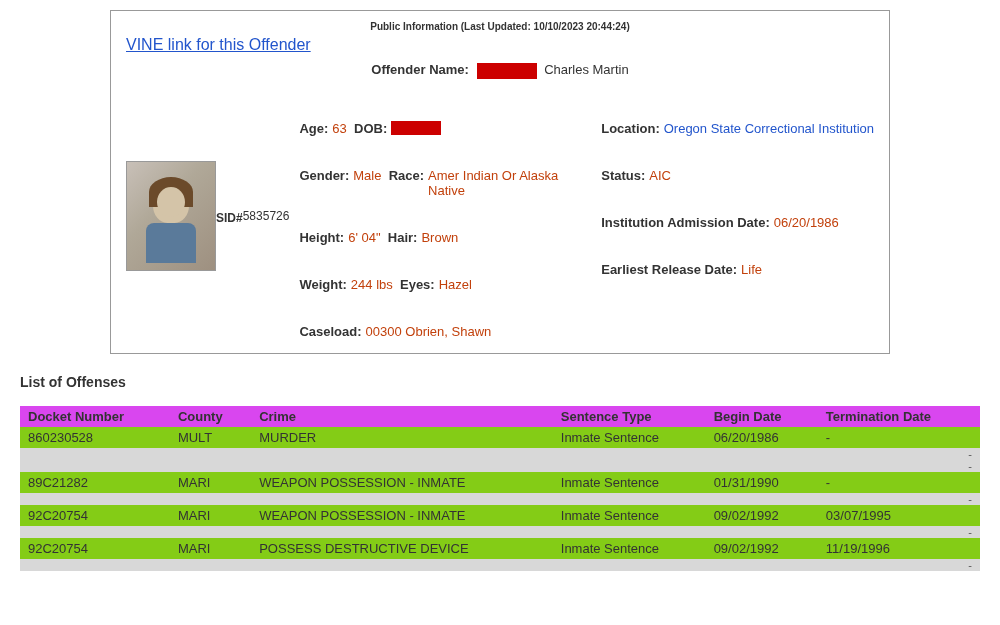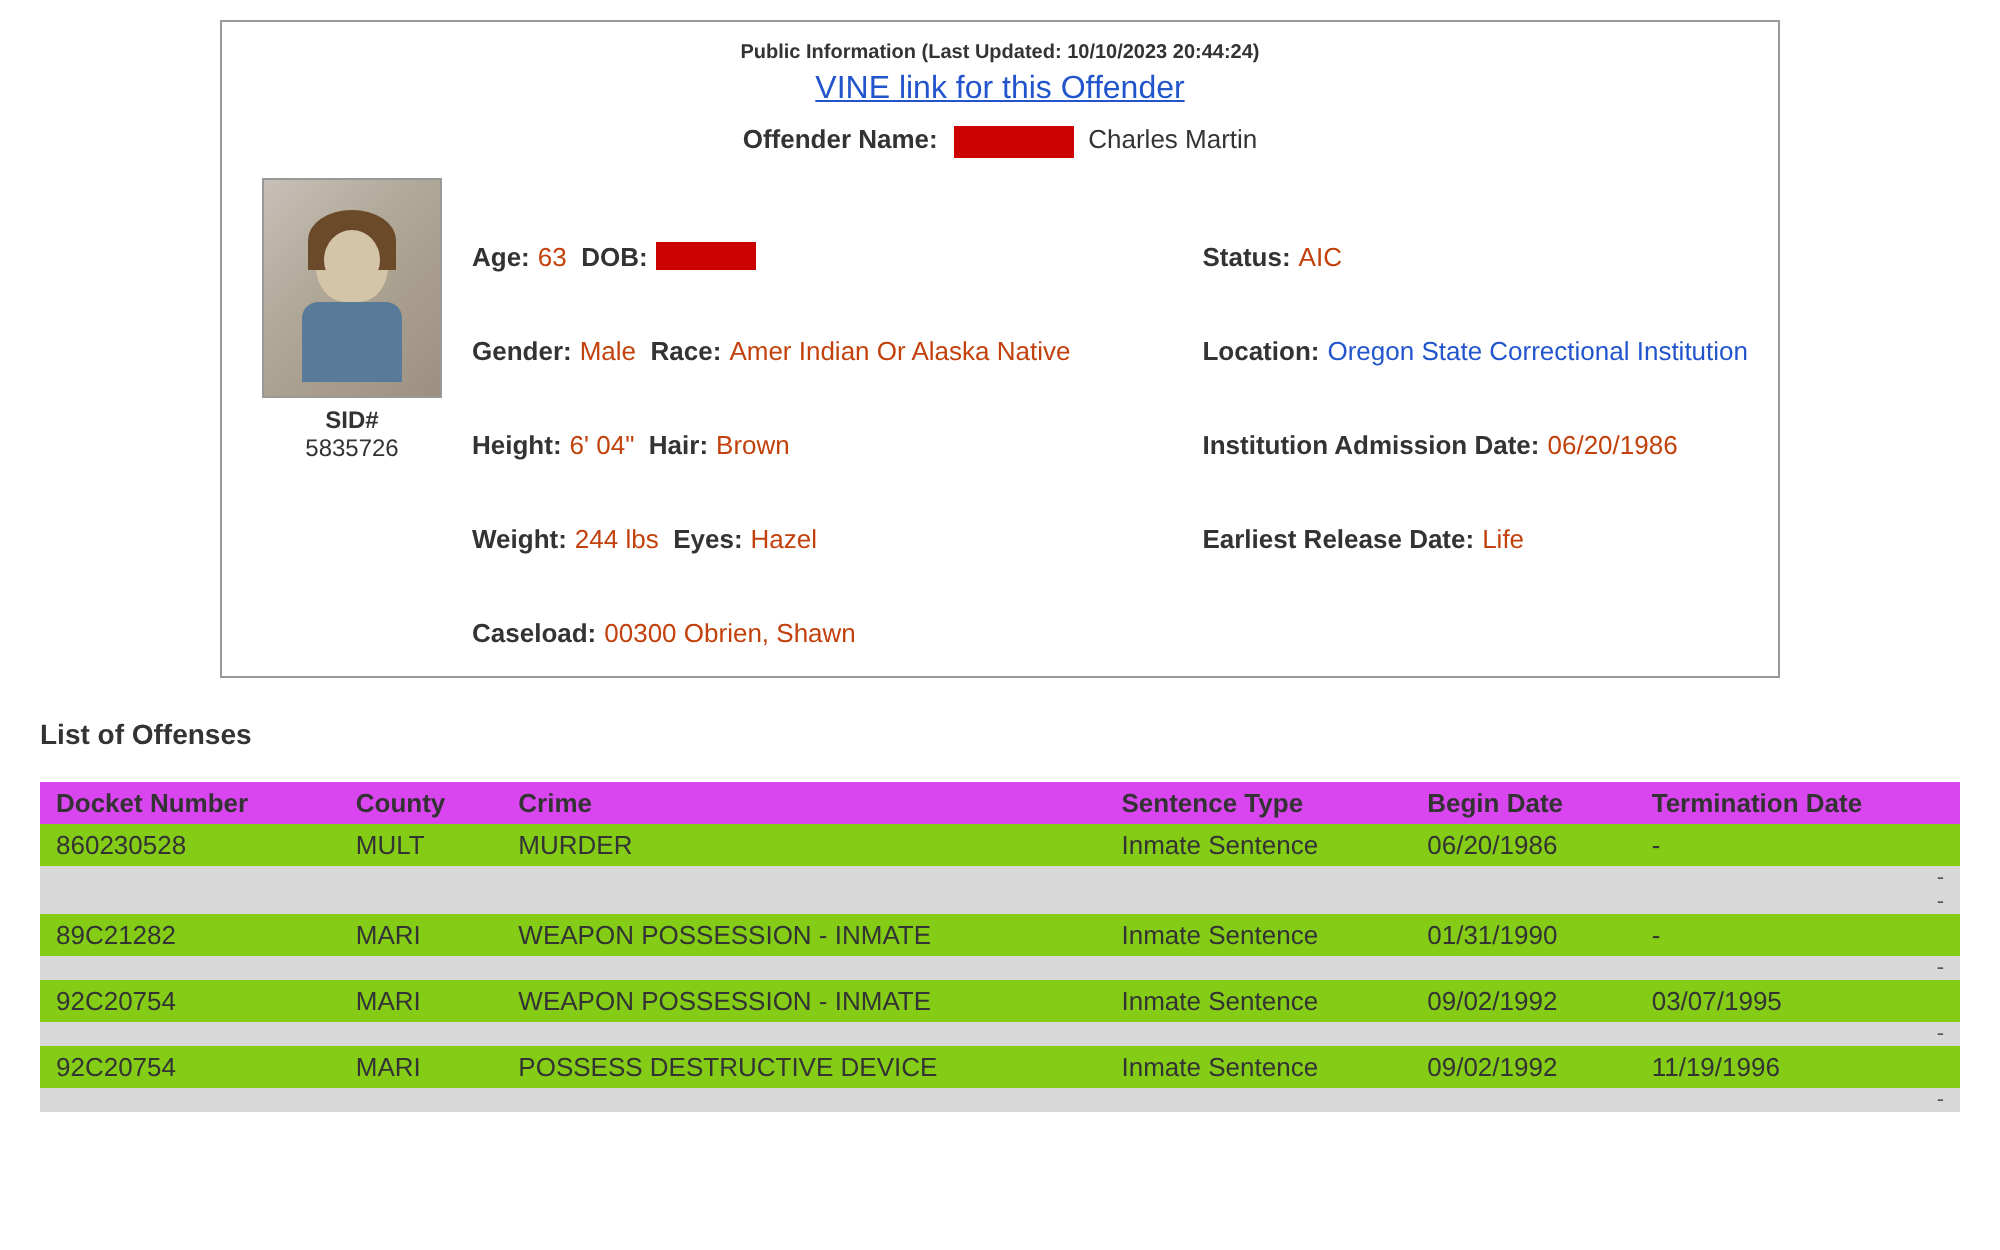--- a/index.html
+++ b/index.html
@@ -26,21 +26,21 @@
     }
 
     .info-card .public-info {
       text-align: center;
       font-weight: bold;
       font-size: 10px;
       margin-bottom: 4px;
     }
 
     .vine-link {
-      text-align: center;
+      text-align: left;
       color: #2255cc;
       font-size: 16px;
       margin-bottom: 8px;
       text-decoration: underline;
       cursor: pointer;
     }
 
     .offender-name-row {
       text-align: center;
       margin-bottom: 10px;
@@ -56,21 +56,21 @@
       margin-right: 4px;
     }
 
     .main-content {
       display: flex;
       gap: 10px;
     }
 
     .photo-section {
       display: flex;
-      flex-direction: column;
+      flex-direction: row;
       align-items: center;
       min-width: 100px;
     }
 
     .photo-placeholder {
       width: 90px;
       height: 110px;
       background: linear-gradient(135deg, #c8c0b8 0%, #b0a898 40%, #9e9080 100%);
       border: 1px solid #999;
       display: flex;
@@ -284,27 +284,27 @@
         </div>
 
         <div class="detail-row">
           <span class="detail-label">Caseload:</span>
           <span class="detail-value">00300 Obrien, Shawn</span>
         </div>
       </div>
 
       <div class="right-section">
         <div class="detail-row">
+          <span class="detail-label">Location:</span>
+          <a class="location-link">Oregon State Correctional Institution</a>
+        </div>
+
+        <div class="detail-row">
           <span class="detail-label">Status:</span>
           <span class="detail-value">AIC</span>
-        </div>
-
-        <div class="detail-row">
-          <span class="detail-label">Location:</span>
-          <a class="location-link">Oregon State Correctional Institution</a>
         </div>
 
         <div class="detail-row">
           <span class="detail-label">Institution Admission Date:</span>
           <span class="detail-value">06/20/1986</span>
         </div>
 
         <div class="detail-row">
           <span class="detail-label">Earliest Release Date:</span>
           <span class="detail-value">Life</span>

